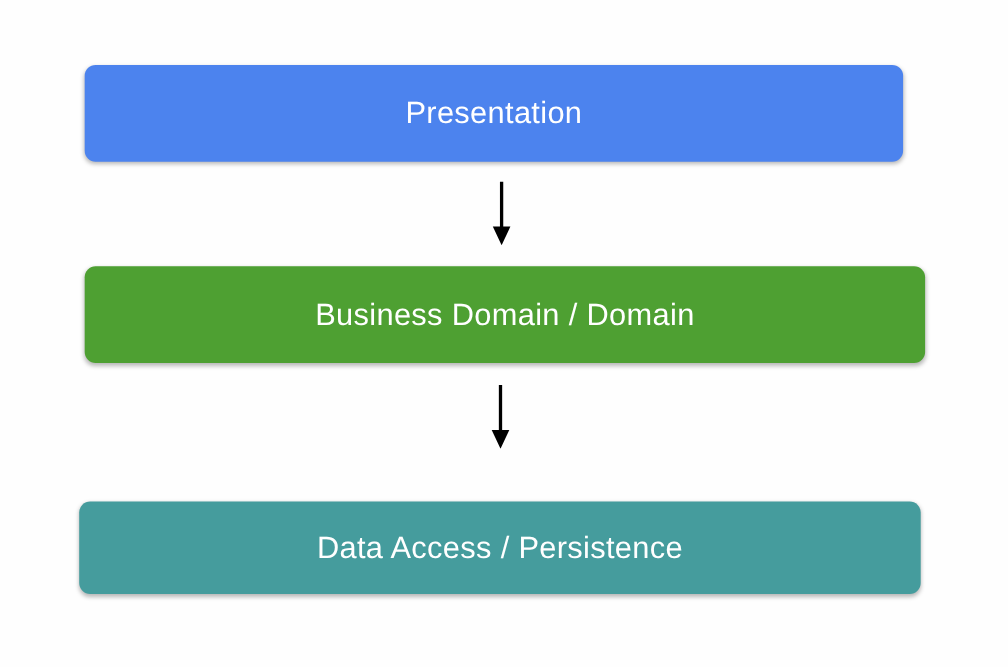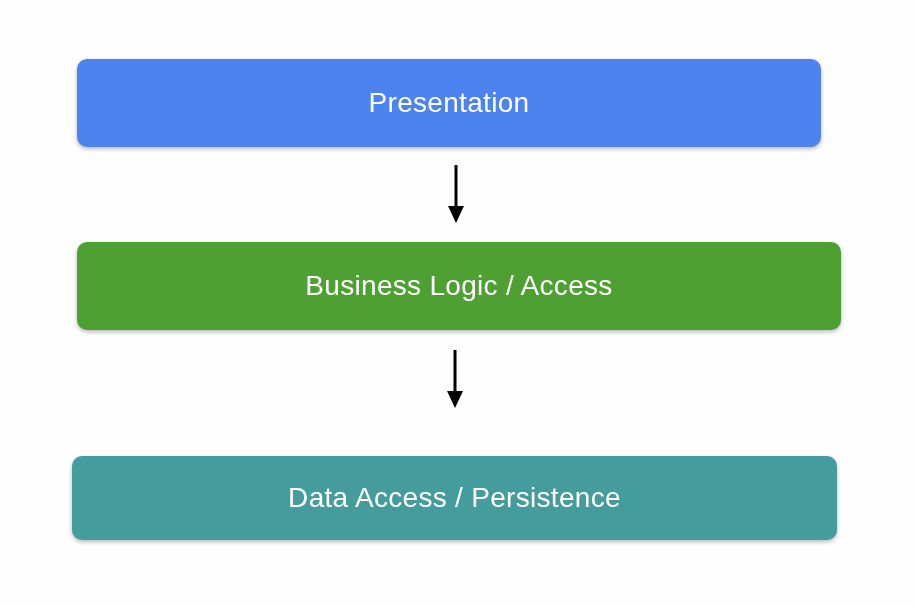--- a/index.html
+++ b/index.html
@@ -51,21 +51,21 @@
   <div class="layer-box" id="box-0" style="background-color: rgb(76, 131, 238);">
     <span class="layer-label">Presentation</span>
   </div>
 
   <svg class="arrow" id="arrow-0" viewBox="0 0 20 58">
     <line x1="10" y1="0" x2="10" y2="43" stroke="#000000" stroke-width="3"></line>
     <polygon points="2,41 18,41 10,58" fill="#000000"></polygon>
   </svg>
 
   <div class="layer-box" id="box-1" style="background-color: rgb(78, 160, 50);">
-    <span class="layer-label">Business Logic / Access</span>
+    <span class="layer-label">Business Domain / Domain</span>
   </div>
 
   <svg class="arrow" id="arrow-1" viewBox="0 0 20 58">
     <line x1="10" y1="0" x2="10" y2="43" stroke="#000000" stroke-width="3"></line>
     <polygon points="2,41 18,41 10,58" fill="#000000"></polygon>
   </svg>
 
   <div class="layer-box" id="box-2" style="background-color: rgb(69, 156, 157); margin-top: 28px;">
     <span class="layer-label">Data Access / Persistence</span>
   </div>

